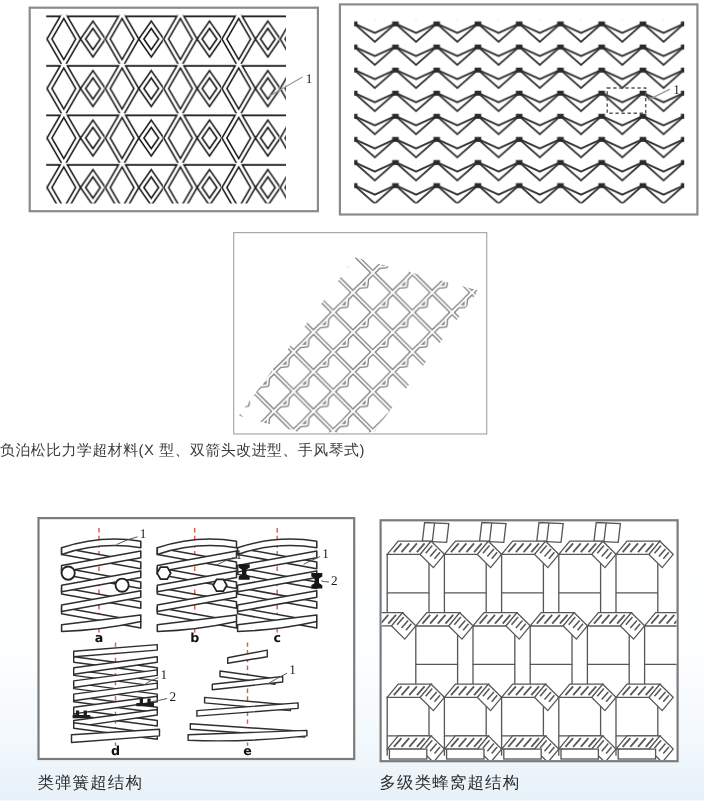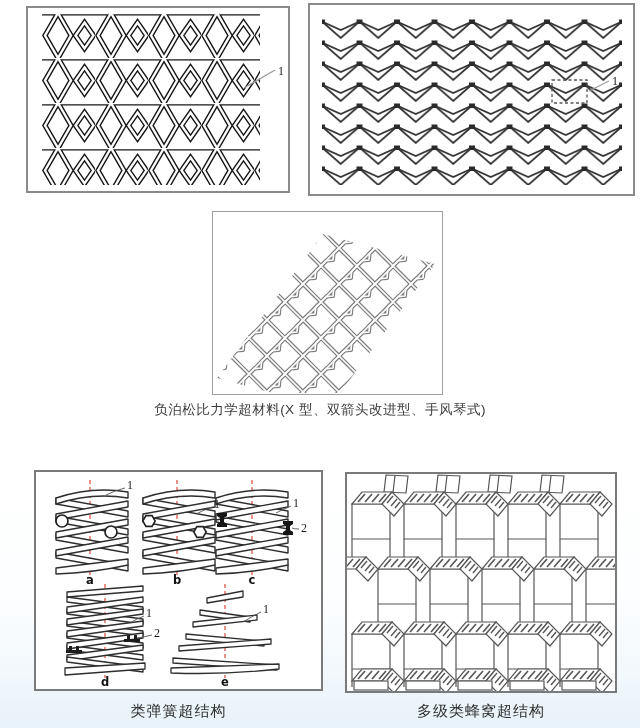--- a/index.html
+++ b/index.html
@@ -6,21 +6,21 @@
   .page{position:relative;width:640px;height:728px;background:#ffffff;overflow:hidden;
         font-family:"Liberation Sans",sans-serif;}
   .bottom-tint{position:absolute;left:0;top:430px;width:640px;height:298px;
         background:linear-gradient(180deg,#ffffff 0%,#fdfeff 55%,#f2f8fc 82%,#e7f1f9 100%);}
   .panel{position:absolute;background:#ffffff;box-sizing:border-box;}
   .panel.tl{left:26px;top:6px;width:264px;height:187px;border:2px solid #8a8a8a;}
   .panel.tr{left:308px;top:3px;width:327px;height:193px;border:2px solid #8a8a8a;}
   .panel.mid{left:212px;top:211px;width:231px;height:184px;border:1.5px solid #a0a0a0;}
   .panel.bl{left:34px;top:470px;width:289px;height:221px;border:2px solid #7a7a7a;}
   .panel.br{left:345px;top:472px;width:272px;height:221px;border:2px solid #7a7a7a;}
-  .cap{position:absolute;text-align:center;color:#3a3a3a;}
+  .cap{position:absolute;text-align:left;color:#3a3a3a;}
   .cap.mid-cap{left:0;top:401px;width:640px;font-size:13.5px;letter-spacing:0.5px;}
   .cap.bl-cap{left:34px;top:702px;width:289px;font-size:15px;color:#2e2e2e;letter-spacing:1px;}
   .cap.br-cap{left:345px;top:702px;width:272px;font-size:15px;color:#2e2e2e;letter-spacing:1px;}
   svg{display:block;}
   .callout{font-family:"Liberation Serif",serif;font-size:12px;fill:#1a1a1a;}
   .letter{font-family:"DejaVu Sans",sans-serif;font-weight:bold;font-size:11.5px;fill:#111;}
 </style>
 </head>
 <body>
 

